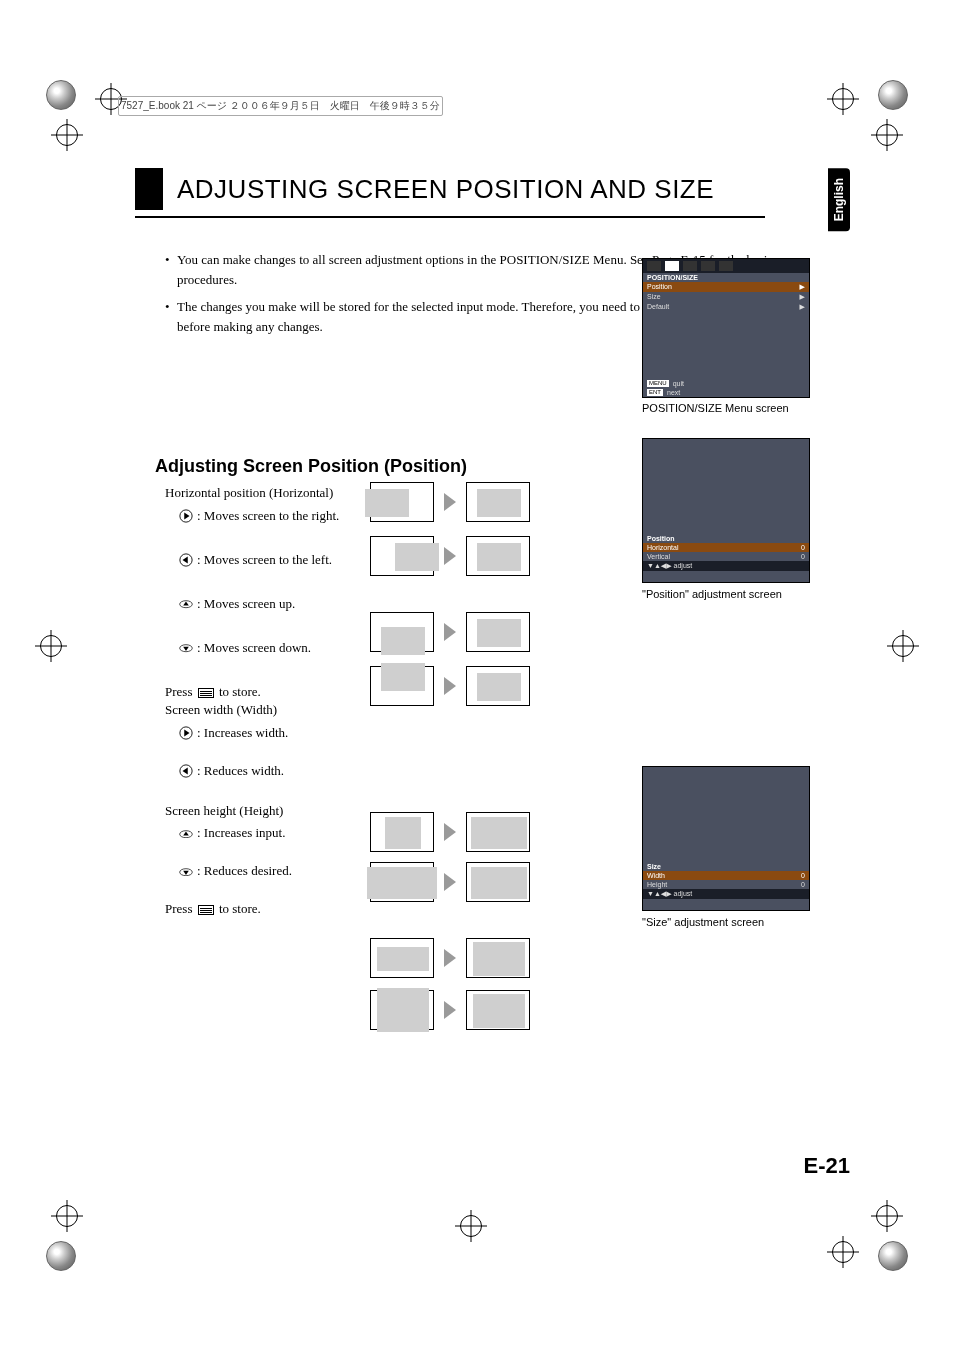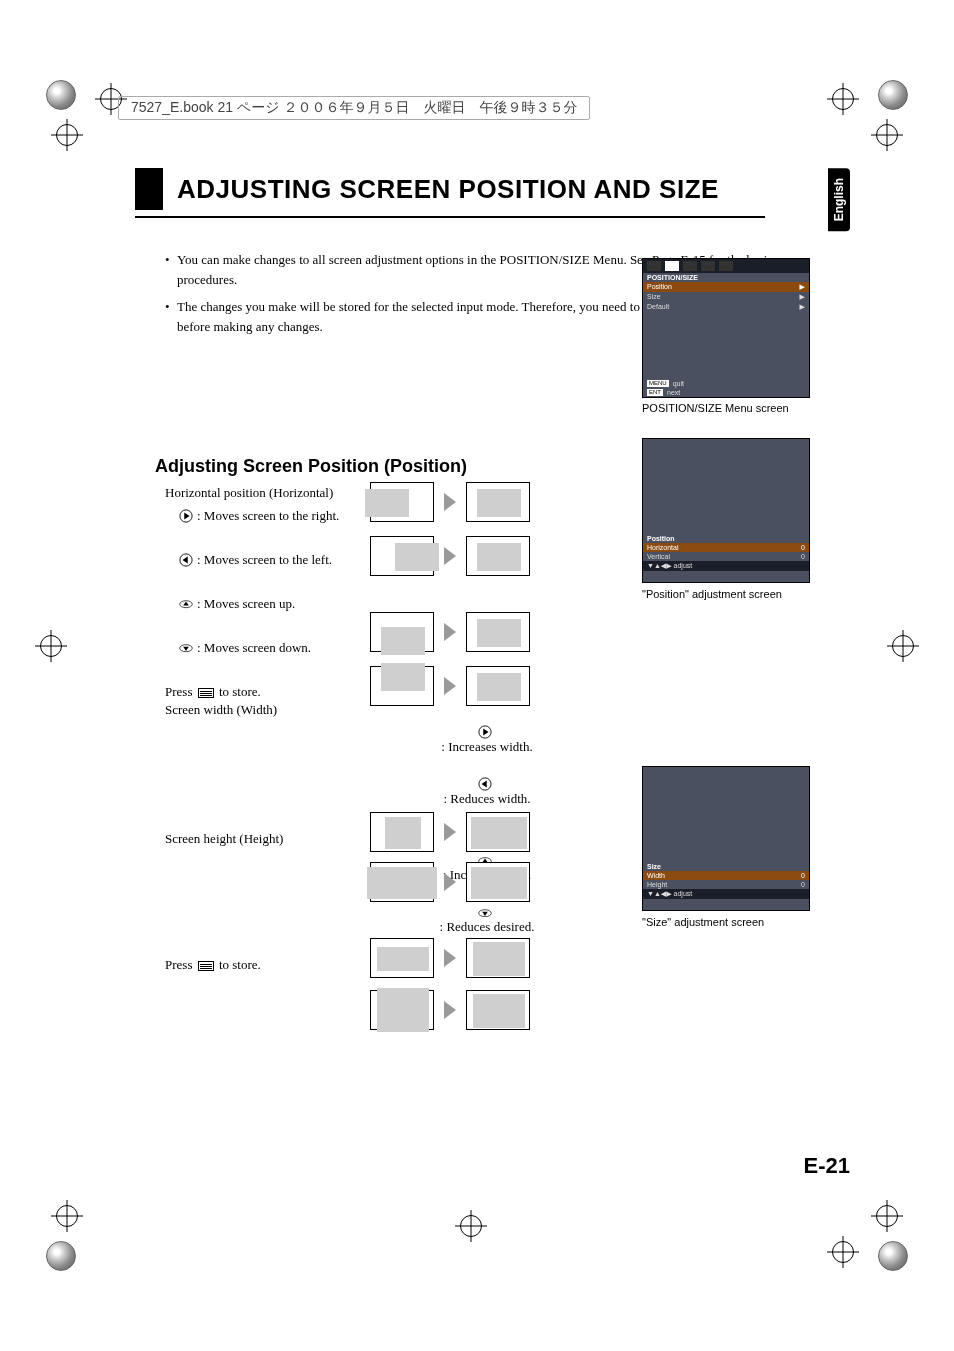--- a/index.html
+++ b/index.html
@@ -9,46 +9,46 @@
     background: #fff;
     font-family: "Times New Roman", serif;
     font-size: 13px;
     color: #000;
     position: relative;
   }
   .header-line {
     position: absolute;
     top: 96px;
     left: 118px;
-    font-size: 14px;
+    font-size: 10px;
     font-family: sans-serif;
     color: #444;
     border: 1px solid #aaa;
-    padding: 2px 12px;
+    padding: 2px 2px;
     border-radius: 2px;
   }
   .title-bar {
     position: absolute;
     top: 168px;
     left: 135px;
     width: 630px;
     border-bottom: 2px solid #000;
     padding-bottom: 6px;
     display: flex;
     align-items: center;
   }
   .title-block {
     width: 28px;
     height: 42px;
     background: #000;
     margin-right: 14px;
   }
   .title-text {
     font-family: Arial, sans-serif;
-    font-weight: bold;
+    font-weight: normal;
     font-size: 26px;
     letter-spacing: 0.5px;
   }
   .lang-tab {
     position: absolute;
     top: 168px;
     right: 104px;
     background: #000;
     color: #fff;
     font-family: Arial, sans-serif;
@@ -91,21 +91,21 @@
     margin-left: 10px;
     margin-bottom: 4px;
     line-height: 1.6;
   }
   .icon-line {
     margin-left: 24px;
     margin-bottom: 28px;
     display: flex;
     align-items: center;
   }
-  .icon-line-tight { margin-bottom: 22px; flex-direction: column; }
+  .icon-line-tight { margin-bottom: 22px; }
   .dir-icon {
     display: inline-block;
     width: 14px;
     height: 14px;
     margin-right: 4px;
     vertical-align: middle;
   }
   
   .osd {
     position: absolute;

